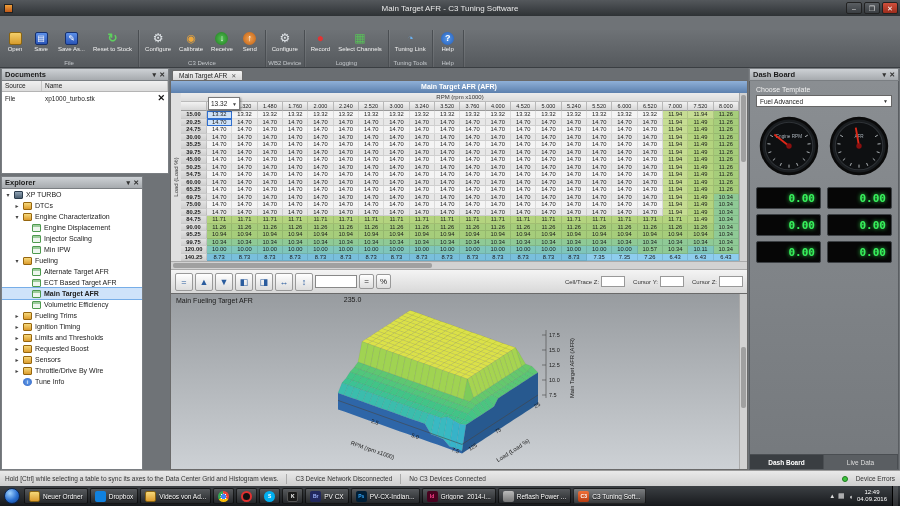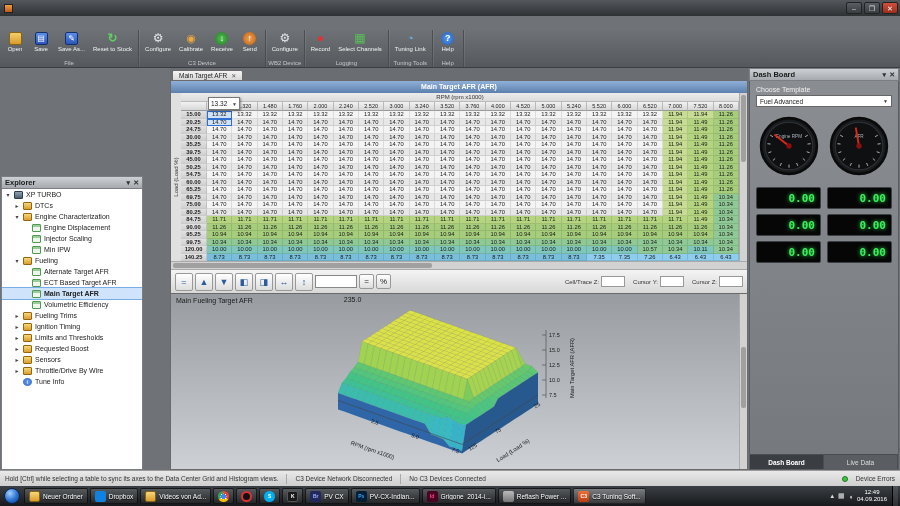--- a/index.html
+++ b/index.html
@@ -167,20 +167,21 @@
   .clock{font-size:6px;line-height:7px;color:#fff;text-align:center;}
   .showdesk{width:6px;height:20px;border-left:1px solid #000;background:rgba(255,255,255,.10);flex:none;}
 </style>
 </head>
 <body>
 
 <div id="win">
 
   <div class="titlebar">
     <span class="appicon"></span>
+    <span class="tb-title">Main Target AFR - C3 Tuning Software</span>
     <span class="wctrls">
       <span class="wbtn">‒</span>
       <span class="wbtn">❐</span>
       <span class="wbtn close">✕</span>
     </span>
   </div>
 
 
   <div class="ribbon" id="ribbon">
       <div class="rgroup">
@@ -260,20 +261,40 @@
         <div class="rrow">
           <div class="rbtn">
             <span class="ic ic-help">?</span>
             <span class="rlbl">Help</span>
           </div>
         </div>
         <div class="glabel">Help</div>
       </div>
     </div>
 
+  <div class="docs">
+    <div class="phead">
+      <span>Documents</span>
+      <span class="sp">
+        <span>▾</span>
+        <span>✕</span>
+      </span>
+    </div>
+    <div class="pbody">
+      <div class="doccols">
+        <div style="width:40px">Source</div>
+        <div style="flex:1">Name</div>
+      </div>
+      <div class="docrow">
+        <div style="width:40px">File</div>
+        <div>xp1000_turbo.stk</div>
+        <span class="doc-x">✕</span>
+      </div>
+    </div>
+  </div>
 
   <div class="explorer">
     <div class="phead">
       <span>Explorer</span>
       <span class="sp">
         <span>▾</span>
         <span>✕</span>
       </span>
     </div>
     <div class="pbody" id="tree">

